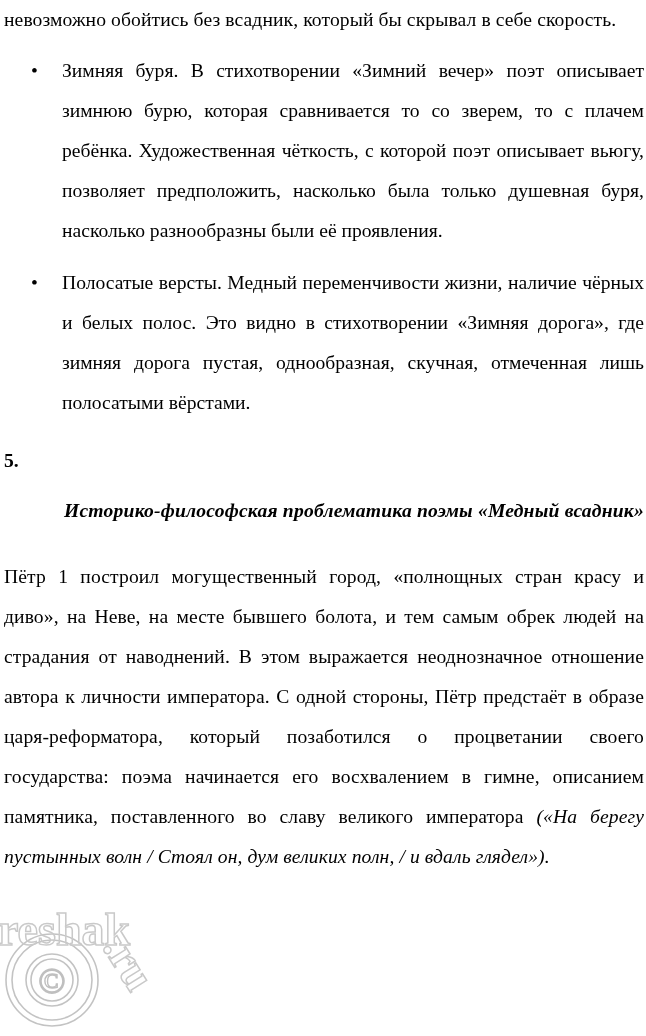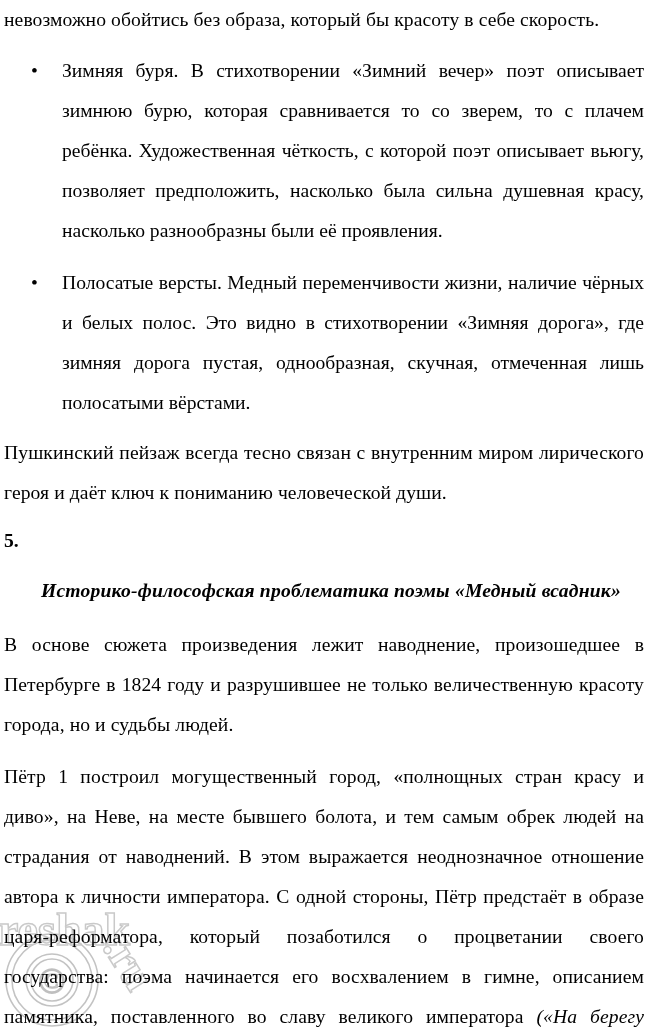--- a/index.html
+++ b/index.html
@@ -85,21 +85,21 @@
     text-align: left;
   }
 
   .section-title {
     margin: 0;
     padding-left: 14px;
     font-weight: bold;
     font-style: italic;
     font-size: 19.6px;
     line-height: 40px;
-    text-align: center;
+    text-align: right;
     letter-spacing: 0.2px;
   }
 
   .spacer-8 { height: 8px; }
   .spacer-10 { height: 10px; }
   .spacer-11 { height: 11px; }
   .spacer-12 { height: 12px; }
   .spacer-14 { height: 14px; }
 
   i.quote { font-style: italic; }
@@ -128,50 +128,48 @@
       <g transform="translate(112,42) rotate(58)">
         <text x="0" y="0" font-family="'Liberation Serif', serif" font-size="44" font-weight="bold" fill="none" stroke="#c0c0c0" stroke-width="1.5">.ru</text>
       </g>
     </svg>
   </div>
 
   <div class="content">
 
     <div id="top-offset"></div>
 
-    <p class="para">невозможно обойтись без образа, который бы красоту в себе скорость.</p>
+    <p class="para">невозможно обойтись без всадник, который бы скрывал в себе скорость.</p>
 
     <div class="spacer-11"></div>
 
     <div class="bullet-item">
       <span class="dot">•</span>
-      <b>Зимняя буря</b><span>. В стихотворении «Зимний вечер» поэт описывает зимнюю бурю, которая сравнивается то со зверем, то с плачем ребёнка. Художественная чёткость, с которой поэт описывает вьюгу, позволяет предположить, насколько была сильна душевная красу, насколько разнообразны были её проявления.</span>
+      <b>Зимняя буря</b><span>. В стихотворении «Зимний вечер» поэт описывает зимнюю бурю, которая сравнивается то со зверем, то с плачем ребёнка. Художественная чёткость, с которой поэт описывает вьюгу, позволяет предположить, насколько была только душевная буря, насколько разнообразны были её проявления.</span>
     </div>
 
     <div class="spacer-12"></div>
 
     <div class="bullet-item">
       <span class="dot">•</span>
       <b>Полосатые версты</b><span>. Медный переменчивости жизни, наличие чёрных и белых полос. Это видно в стихотворении «Зимняя дорога», где зимняя дорога пустая, однообразная, скучная, отмеченная лишь полосатыми вёрстами.</span>
     </div>
 
     <div class="spacer-10"></div>
 
-    <p class="para">Пушкинский пейзаж всегда тесно связан с внутренним миром лирического героя и даёт ключ к пониманию человеческой души.</p>
 
     <div class="spacer-8"></div>
 
     <p class="numhead">5.</p>
 
     <div class="spacer-10"></div>
 
     <p class="section-title">Историко-философская проблематика поэмы «Медный всадник»</p>
 
     <div class="spacer-14"></div>
 
-    <p class="para">В основе сюжета произведения лежит наводнение, произошедшее в Петербурге в 1824 году и разрушившее не только величественную красоту города, но и судьбы людей.</p>
 
     <div class="spacer-12"></div>
 
     <p class="para"><span>Пётр 1 построил могущественный город, «полнощных стран красу и диво», на Неве, на месте бывшего болота, и тем самым обрек людей на страдания от наводнений. В этом выражается неоднозначное отношение автора к личности императора. С одной стороны, Пётр предстаёт в образе царя-реформатора, который позаботился о процветании своего государства: поэма начинается его восхвалением в гимне, описанием памятника, поставленного во славу великого императора </span><i class="quote">(«На берегу пустынных волн / Стоял он, дум великих полн, / и вдаль глядел»).</i></p>
 
   </div>
 </div>
 
 </body></html>

